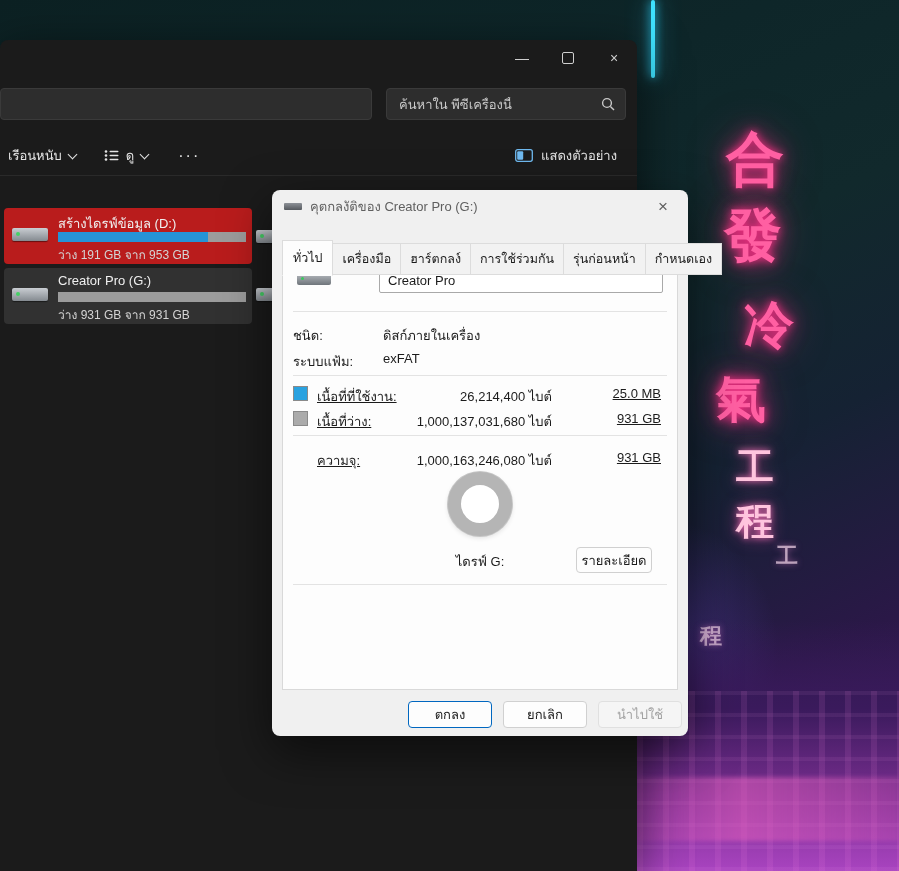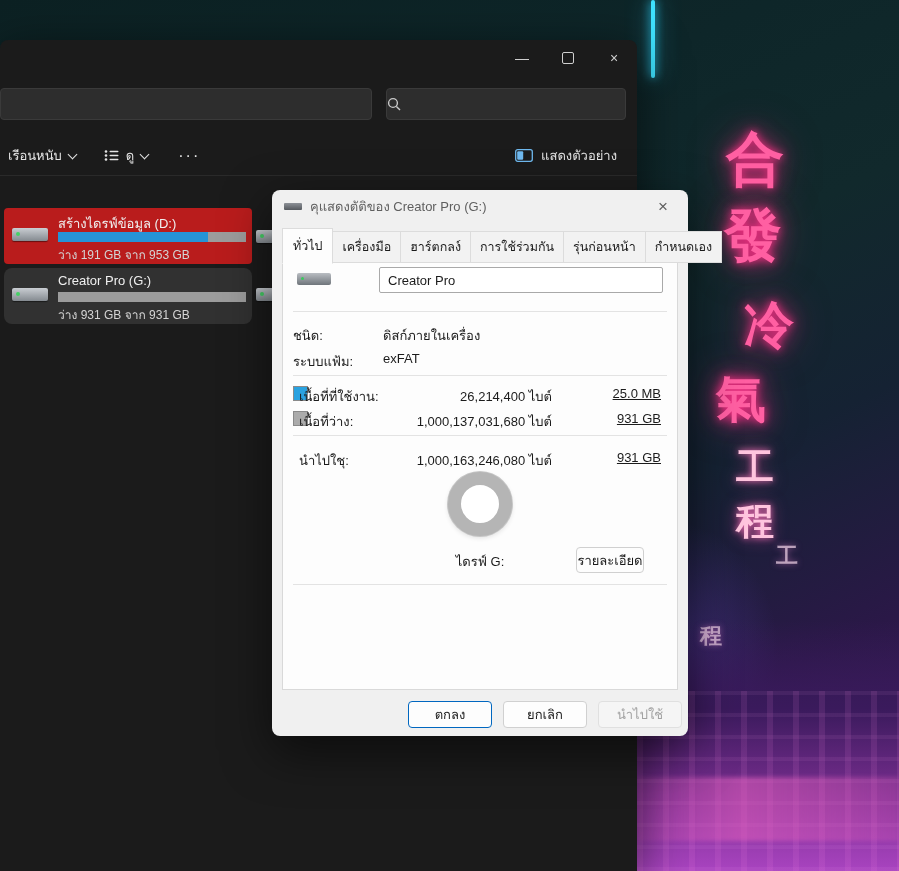--- a/index.html
+++ b/index.html
@@ -63,43 +63,43 @@
   
   .dialog{position:absolute;left:272px;top:190px;width:416px;height:546px;z-index:3;background:#f0f0f0;
     border-radius:8px;box-shadow:0 16px 48px rgba(0,0,0,.55);font-size:13px;color:#1b1b1b;box-sizing:border-box;}
   .dlg-title{position:absolute;left:0;top:0;width:100%;height:32px;display:flex;align-items:center;padding-left:12px;box-sizing:border-box;}
   .dlg-drive-mini{width:18px;height:7px;border-radius:1px;background:linear-gradient(180deg,#8d9197,#55595e);margin-right:8px;}
   .dlg-title-text{color:#5f5f5f;font-size:13px;}
   .dlg-close{position:absolute;right:14px;top:6px;font-size:17px;color:#5f5f5f;width:22px;height:22px;
     display:flex;align-items:center;justify-content:center;}
   .tabs{position:absolute;left:10px;top:37px;display:flex;align-items:flex-end;z-index:4;}
   .tab{padding:5px 9px;font-size:12.5px;background:#f2f2f2;border:1px solid #dcdcdc;border-left:none;color:#1b1b1b;white-space:nowrap;}
-  .tab:first-child{border-left:1px solid #dcdcdc;}
+  .tab:first-child{border-left:1px solid #dcdcdc;margin-top:12px;}
   .tab.active{background:#fdfdfd;border-bottom:1px solid #fdfdfd;padding:7px 10px;position:relative;top:1px;border-left:1px solid #dcdcdc;}
   .panel{position:absolute;left:10px;top:62px;width:396px;height:438px;background:#fdfdfd;border:1px solid #d9d9d9;box-sizing:border-box;}
   .panel .hr{position:absolute;left:10px;right:10px;height:1px;background:#e3e3e3;}
   .pdrive{position:absolute;left:14px;top:20px;width:34px;height:12px;border-radius:2px;
     background:linear-gradient(180deg,#b9bdc2,#6f757b);}
   .pdrive::after{content:"";position:absolute;left:4px;top:4px;width:3px;height:3px;border-radius:50%;background:#3bc85e;}
   .label-input{position:absolute;left:96px;top:14px;width:284px;height:26px;box-sizing:border-box;
     border:1px solid #a9a9a9;border-radius:2px;background:#fff;font-size:13px;padding:0 8px;outline:none;font-family:inherit;color:#1b1b1b;}
   .frow{position:absolute;left:0;width:100%;height:20px;}
   .frow .flabel{position:absolute;left:10px;}
   .frow .fvalue{position:absolute;left:100px;}
   .srow{position:absolute;left:0;width:100%;height:20px;}
   .swatch{position:absolute;left:10px;top:1px;width:15px;height:15px;border:1px solid #8a8a8a;box-sizing:border-box;}
-  .srow .slabel{position:absolute;left:16px;top:1px;}
+  .srow .slabel{position:absolute;left:34px;top:1px;text-decoration:underline;}
   .srow .sbytes{position:absolute;right:125px;top:1px;text-align:right;}
   .srow .ssize{position:absolute;right:16px;top:1px;text-align:right;text-decoration:underline;}
   .donut{position:absolute;left:165px;top:219px;width:38px;height:38px;border:13px solid #b5b5b5;border-radius:50%;
     background:#fff;box-shadow:0 0 0 1px #c6c6c6, 0 2px 5px rgba(0,0,0,.12);}
   .donut-caption{position:absolute;left:137px;top:298px;width:120px;text-align:center;}
   .btn{box-sizing:border-box;background:#fdfdfd;border:1px solid #d0d0d0;border-radius:4px;font-size:13px;
     color:#1b1b1b;display:flex;align-items:center;justify-content:center;font-family:inherit;}
-  .details-btn{position:absolute;left:293px;top:294px;width:68px;height:26px;}
+  .details-btn{position:absolute;left:293px;top:294px;width:76px;height:26px;}
   .dlg-buttons{position:absolute;left:0;right:6px;top:511px;display:flex;justify-content:flex-end;gap:11px;}
   .dlg-buttons .btn{width:84px;height:27px;}
   .btn.accent{border:1px solid #0067c0;}
   .btn.disabled{background:#f5f5f5;color:#a2a2a2;border-color:#e0e0e0;}
 </style>
 </head>
 <body>
 
 <div class="stage">
 
@@ -128,20 +128,21 @@
           <span class="maxbox"></span>
         </div>
       <div class="winbtn">
           <span>×</span>
         </div>
     </div>
 
     <div class="addr-row">
       <input class="addr" style="">
       <div class="searchbox">
+        <input placeholder="ค้นหาใน พีซีเครื่องนี้" style="">
         <span class="search-ico">
           <svg width="14" height="14" viewBox="0 0 14 14">
               <circle cx="6" cy="6" r="4.4" fill="none" stroke="#c9c9c9" stroke-width="1.4"></circle>
               <line x1="9.4" y1="9.4" x2="13" y2="13" stroke="#c9c9c9" stroke-width="1.4"></line>
             </svg>
         </span>
       </div>
     </div>
 
     <div class="toolbar">
@@ -182,42 +183,42 @@
     <div class="drive-item" style="top:168px;">
       <div class="icon-wrap">
           <div class="drive-glyph"></div>
         </div>
       <div class="dname">สร้างไดรฟ์ข้อมูล (D:)</div>
       <div class="bar">
           <div class="fill" style="width: 80%;"></div>
         </div>
       <div class="dfree">ว่าง 191 GB จาก 953 GB</div>
     </div>
-    <div class="drive-item selected" style="top:228px;border-radius:8px;">
+    <div class="drive-item selected" style="top:228px;">
       <div class="icon-wrap">
           <div class="drive-glyph"></div>
         </div>
       <div class="dname">Creator Pro (G:)</div>
       <div class="bar">
           <div class="fill" style="width: 0%;"></div>
         </div>
       <div class="dfree">ว่าง 931 GB จาก 931 GB</div>
     </div>
     <div class="partial-ico" style="left:256px;top:190px;">
         <div class="drive-glyph"></div>
       </div>
     <div class="partial-ico" style="left:256px;top:248px;">
         <div class="drive-glyph"></div>
       </div>
   </div>
 
   <div class="dialog">
     <div class="dlg-title">
       <div class="dlg-drive-mini"></div>
-      <span class="dlg-title-text">คุแสดงตัติของ Creator Pro (G:)</span>
+      <span class="dlg-title-text">คุตกลงัติของ Creator Pro (G:)</span>
     </div>
     <div class="dlg-close">
         <span>×</span>
       </div>
 
     <div class="tabs">
       <div class="tab active">ทั่วไป</div>
       <div class="tab">เครื่องมือ</div>
       <div class="tab">ฮาร์ตกลง์</div>
       <div class="tab">การใช้ร่วมกัน</div>
@@ -250,21 +251,21 @@
       <div class="srow" style="top:157px;">
         <span class="swatch" style="background: rgb(171, 171, 171);"></span>
         <span class="slabel">เนื้อที่ว่าง:</span>
         <span class="sbytes">1,000,137,031,680 ไบต์</span>
         <span class="ssize">931 GB</span>
       </div>
 
       <div class="hr" style="top:182px;"></div>
 
       <div class="srow" style="top:196px;">
-        <span class="slabel">นำไปใชุ:</span>
+        <span class="slabel">ความจุ:</span>
         <span class="sbytes">1,000,163,246,080 ไบต์</span>
         <span class="ssize">931 GB</span>
       </div>
 
       <div class="donut"></div>
       <div class="donut-caption">ไดรฟ์ G:</div>
       <div class="btn details-btn">รายละเอียด</div>
 
       <div class="hr" style="top:331px;"></div>
     </div>

